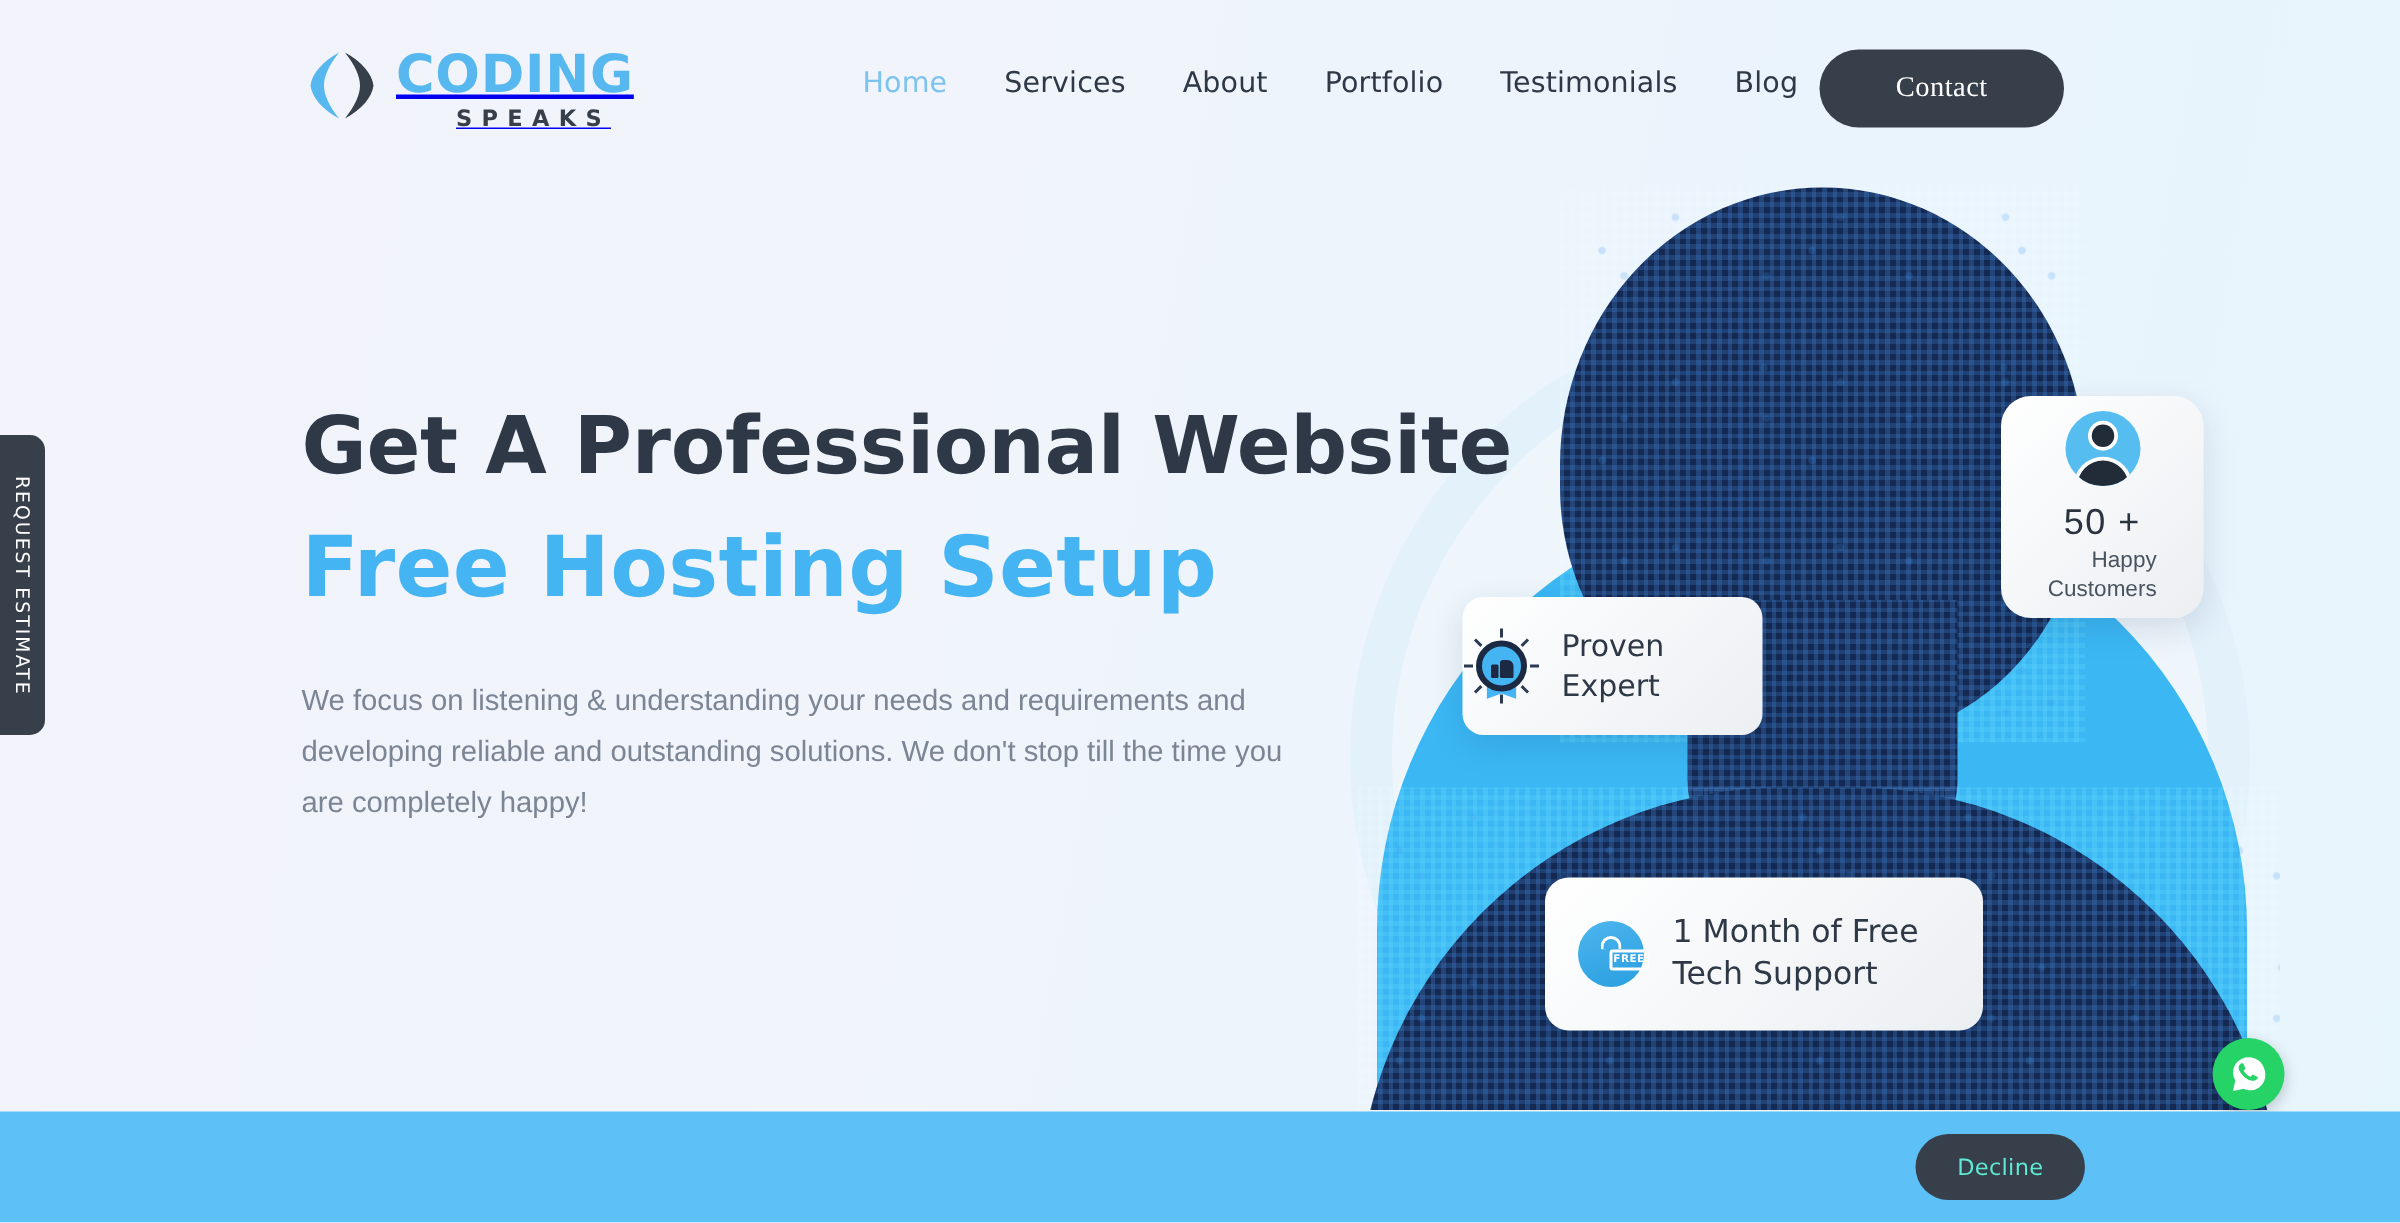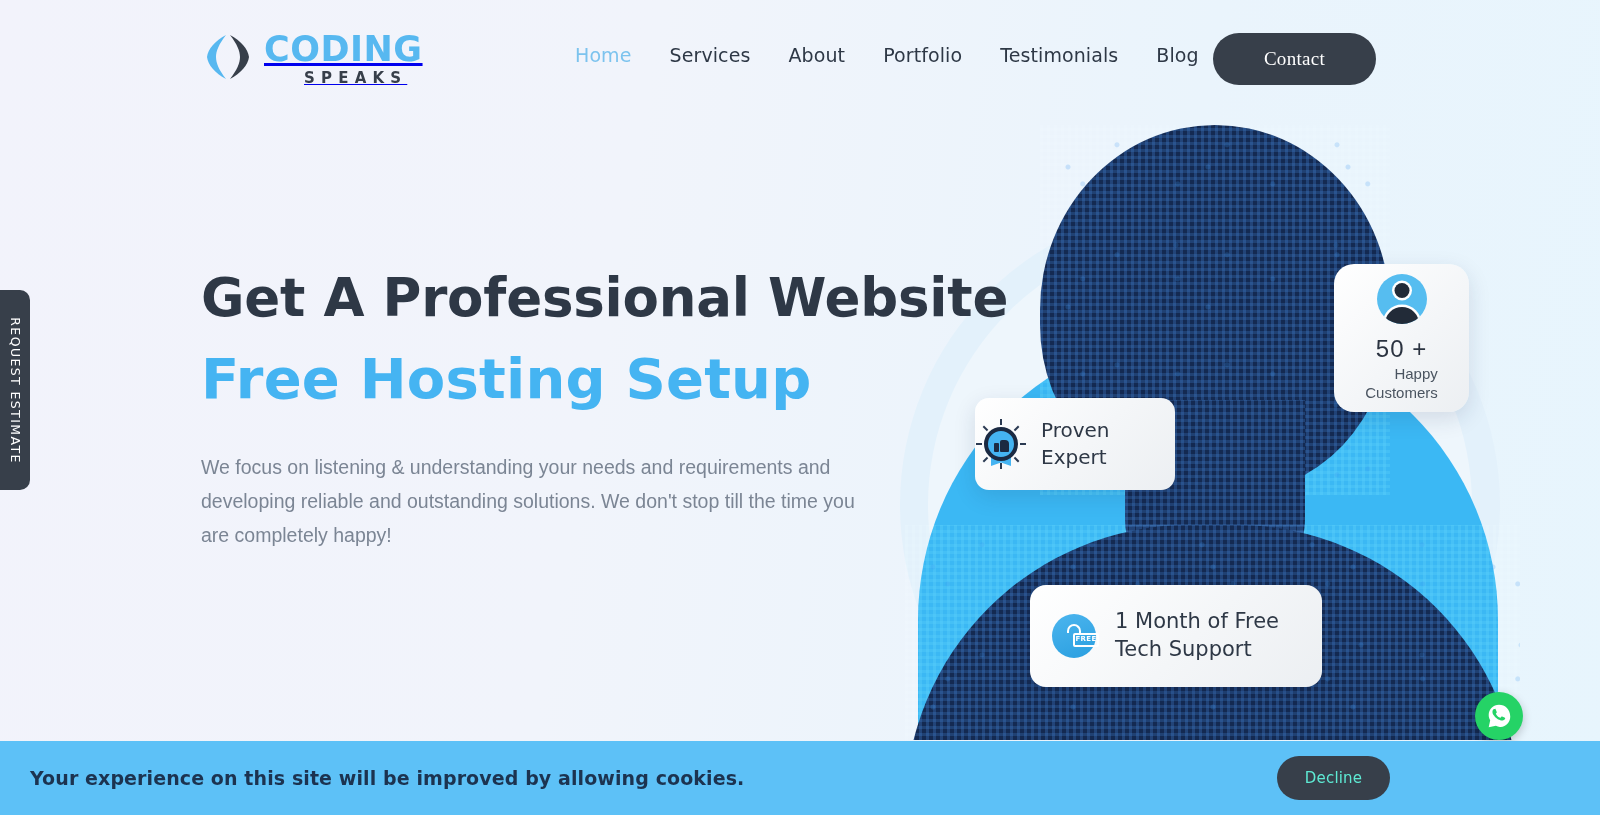--- a/index.html
+++ b/index.html
@@ -350,15 +350,14 @@
   <span>REQUEST ESTIMATE</span>
 </div>
 
 <div id="whatsapp-button">
   <svg width="30" height="30" viewBox="0 0 32 32" aria-hidden="true">
     <path fill="#ffffff" d="M16 4C9.9 4 5 8.9 5 15c0 2 .6 3.9 1.6 5.5L5 28l7.7-1.5c1.5.8 3.3 1.3 5.1 1.1 5.7-.3 10.2-5.1 10.2-10.9C28 8.9 22.6 4 16 4zm6.3 15.2c-.3.8-1.6 1.5-2.3 1.6-.6.1-1.3.1-2.1-.1-.5-.2-1.1-.4-1.9-.7-3.3-1.4-5.4-4.7-5.6-4.9-.2-.2-1.4-1.8-1.4-3.5s.9-2.5 1.2-2.8c.3-.3.7-.4.9-.4h.6c.2 0 .5-.1.8.6l1.1 2.6c.1.2.2.4 0 .7l-.4.6-.4.4c-.1.2-.3.3-.1.6.2.3.8 1.4 1.8 2.3 1.3 1.1 2.3 1.5 2.6 1.6.3.2.5.1.7-.1l.9-1.1c.2-.3.4-.2.7-.1l2.4 1.2c.3.2.6.3.7.4.1.3.1.9-.2 1.6z"></path>
   </svg>
 </div>
 
 <div id="cookie-banner">
-  <span id="cookie-text">Your experience on this site will be improved by allowing cookies.</span>
   <button class="cookie-btn" id="decline-button">Decline</button>
 </div>
 
 </body></html>

